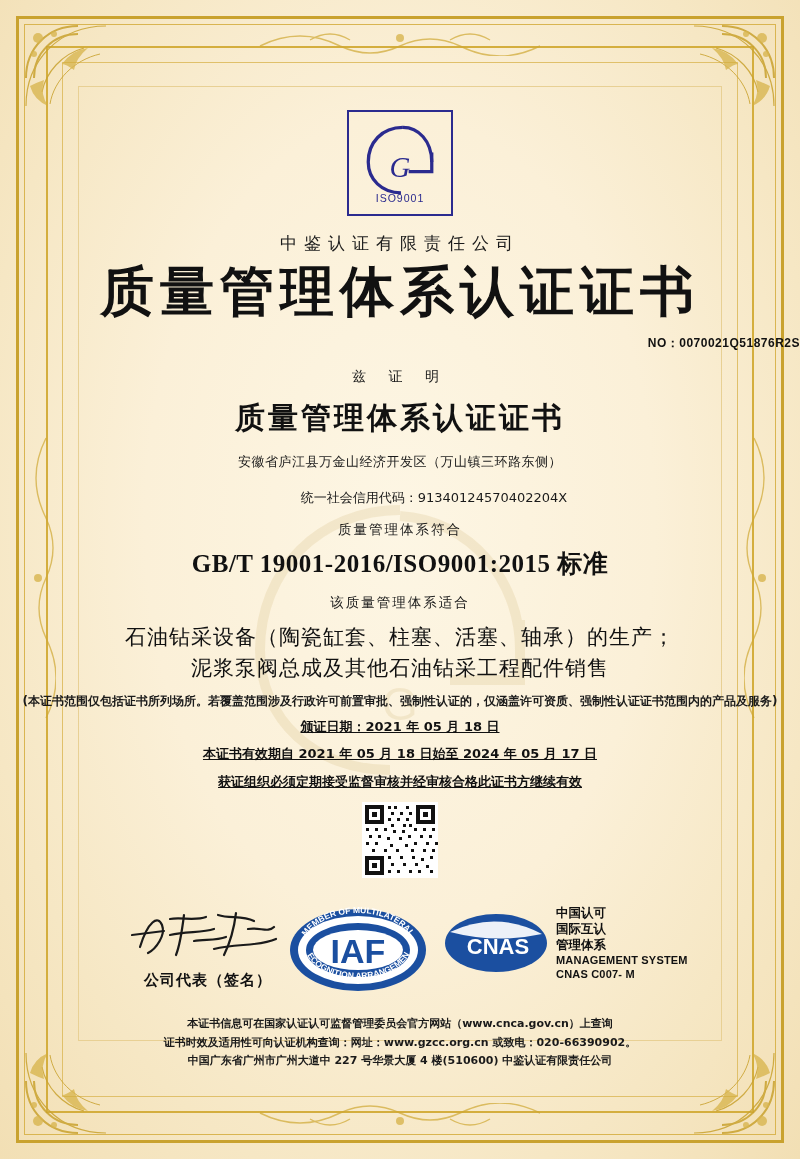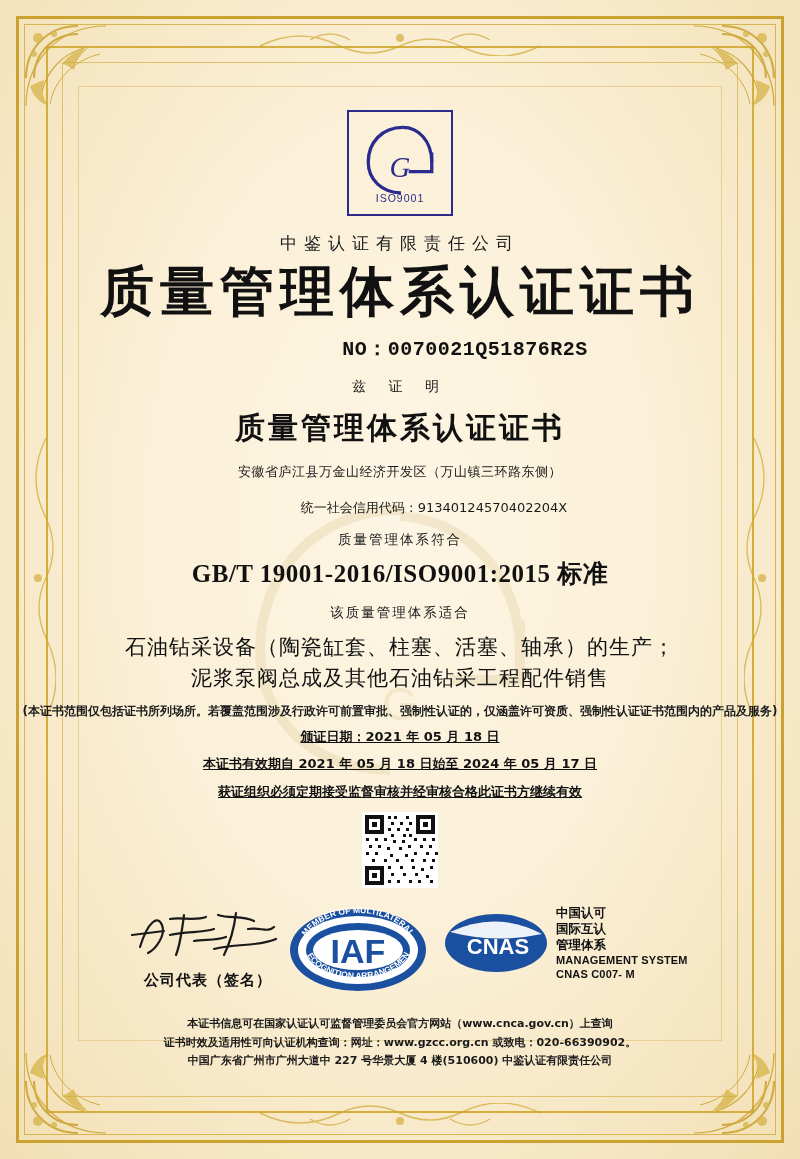--- a/index.html
+++ b/index.html
@@ -105,26 +105,27 @@
     margin-top: 10px;
     font-family: Liberation Mono, monospace;
     font-weight: bold;
     font-size: 54px;
     letter-spacing: 6px;
     color: #111;
     line-height: 1.15;
   }
   .cert-no {
     margin-top: 8px;
-    font-family: Liberation Mono, monospace;
-    font-weight: bold;
-    font-size: 20px;
+    font-family: Liberation Sans, sans-serif;
+    font-weight: bold;
+    font-size: 12px;
     letter-spacing: .5px;
     color: #111;
     padding-left: 130px;
+    text-align: right;
   }
   .hereby {
     margin-top: 16px;
     font-family: "DejaVu Sans", sans-serif;
     font-size: 14px;
     letter-spacing: 9px;
     color: #1a1a1a;
   }
   .company {
     margin-top: 12px;

